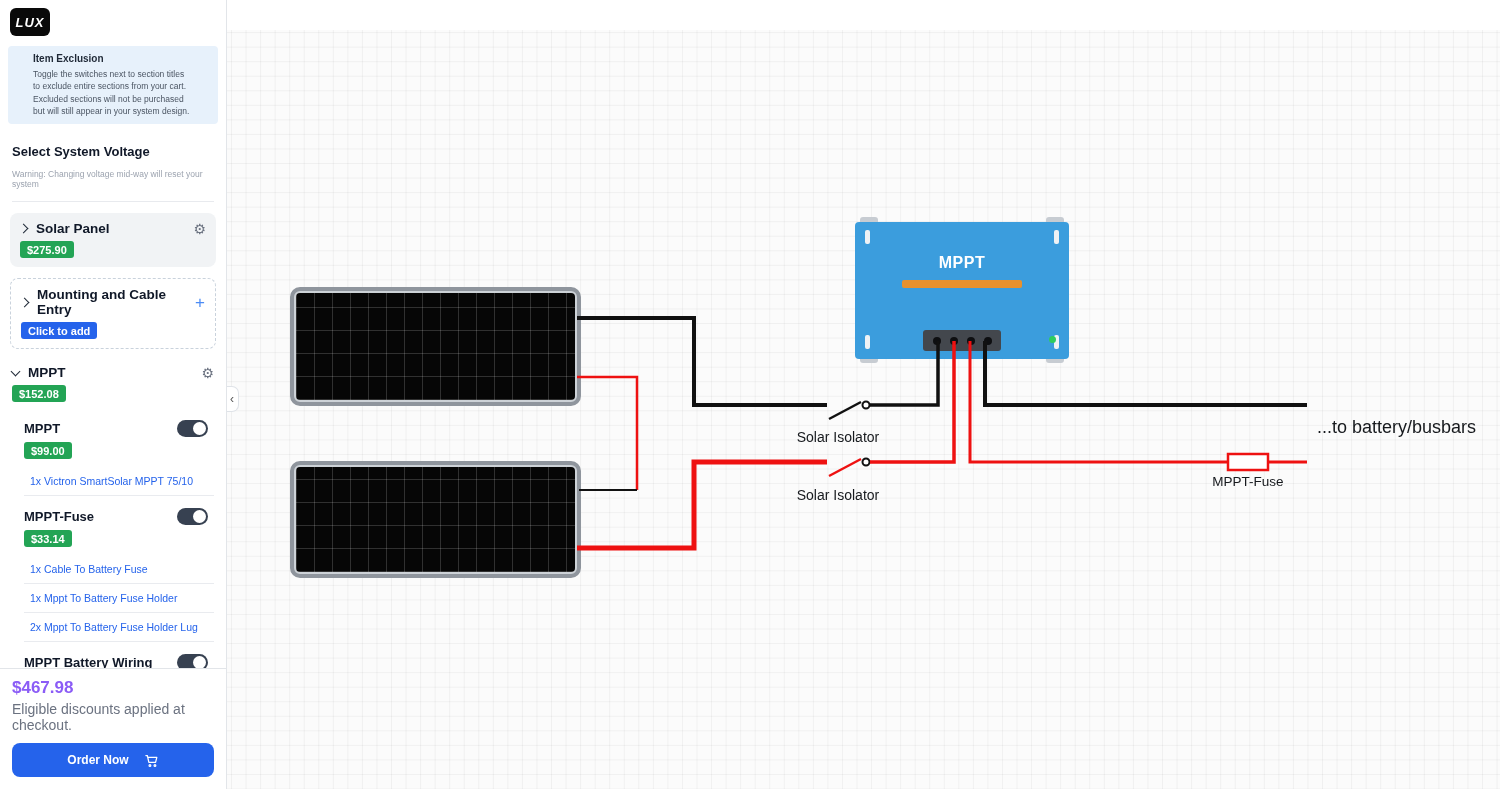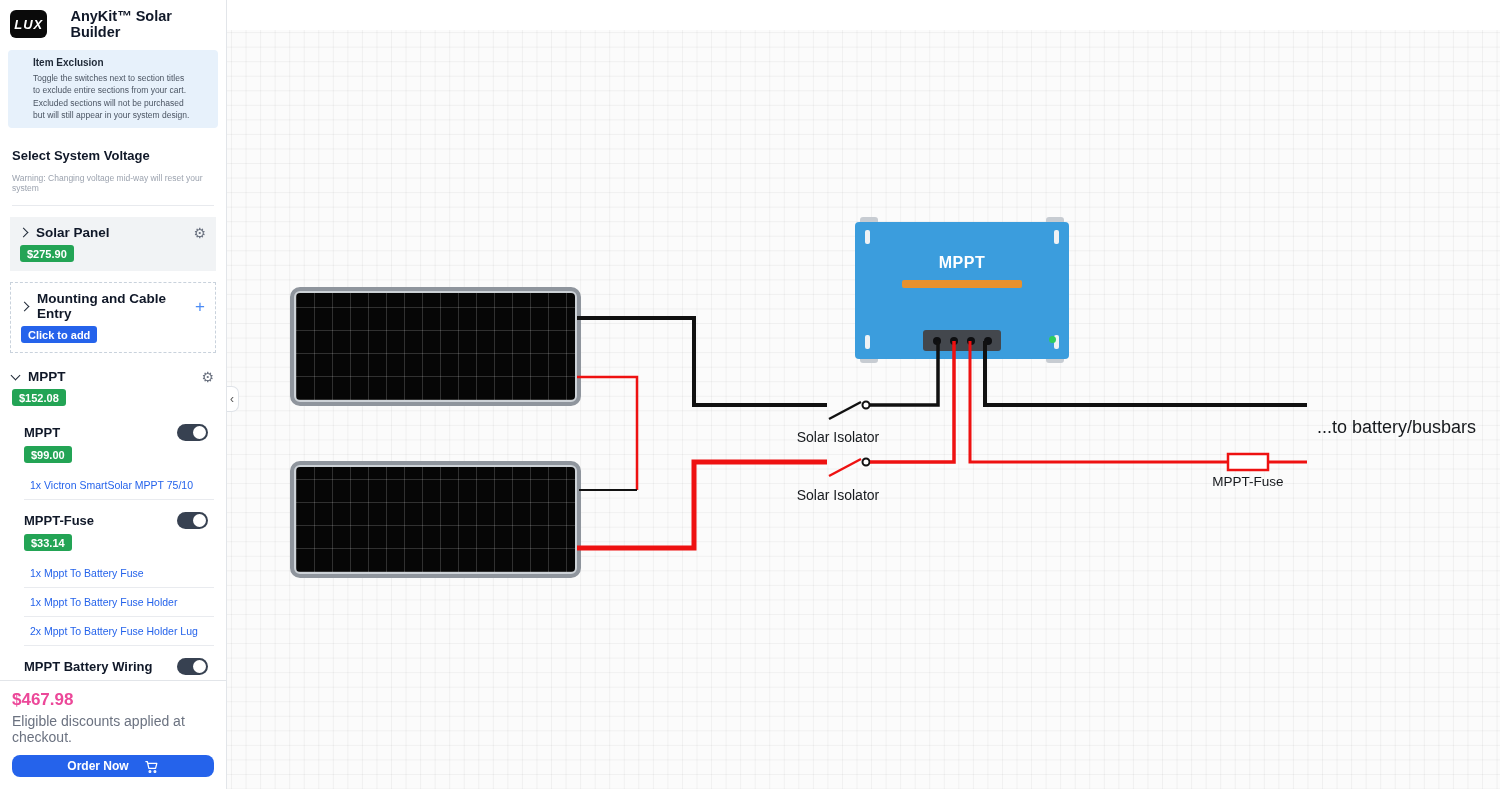--- a/index.html
+++ b/index.html
@@ -36,21 +36,21 @@
     display:flex; align-items:center; justify-content:space-between;
     padding:0 11px; font-size:10.5px; color:#1f2937; background:#fff; cursor:pointer;
   }
   .chev { width:7px; height:7px; border-right:1.6px solid #6b7280; border-bottom:1.6px solid #6b7280; display:inline-block; }
   .chev.down { transform:rotate(45deg); margin-top:-3px; }
   .chev.right { transform:rotate(-45deg); }
   .chev.dark { border-color:#1f2937; }
   .voltage-warning { margin-top:10px; font-size:8.5px; color:#9ca3af; }
   .divider { border-top:1px solid #e8eaee; margin:12px 12px 0; }
 
-  .section-card { margin:11px 10px 0; border-radius:0; padding:8px 10px 9px; }
+  .section-card { margin:11px 10px 0; border-radius:8px; padding:8px 10px 9px; }
   .section-card.gray { background:#f1f3f5; }
   .section-card.dashed { background:#fff; border:1.5px dashed #c9d2dc; }
   .section-head { display:flex; align-items:center; gap:9px; cursor:pointer; }
   .section-title { font-size:13.5px; font-weight:700; color:#101828; flex:1; }
   .gear { font-size:14px; color:#6b7280; line-height:1; cursor:pointer; }
   .plus { font-size:17px; color:#4b8bf5; line-height:1; font-weight:400; cursor:pointer; }
   .badge { display:inline-block; margin-top:5px; font-size:11px; font-weight:700;
     color:#fff; padding:2.5px 7px; border-radius:3px; }
   .badge.green { background:#23a455; }
   .badge.blue  { background:#2563eb; }
@@ -60,23 +60,23 @@
   .item { padding-top:12px; }
   .item-head { display:flex; align-items:center; justify-content:space-between; padding-right:6px; }
   .item-name { font-size:13px; font-weight:700; color:#101828; }
   .toggle { width:31px; height:17px; border-radius:999px; background:#374151; position:relative; cursor:pointer; }
   .toggle .knob { position:absolute; top:2px; right:2px; width:13px; height:13px; border-radius:50%; background:#fff; }
   .links { margin-top:8px; }
   .link-row { font-size:10.5px; color:#2563eb; padding:8px 0 8px 6px;
     border-bottom:1px solid #e9ebef; cursor:pointer; }
 
   .sb-footer { border-top:1px solid #e2e5e9; padding:9px 12px 12px; background:#fff; }
-  .total { font-size:17px; font-weight:800; color:#ec4899; }
+  .total { font-size:17px; font-weight:800; color:#8b5cf6; }
   .total-note { font-size:14px; color:#6b7280; margin:3px 0 10px; }
-  .order-btn { width:100%; height:22px; background:#2563eb; border:none; border-radius:8px;
+  .order-btn { width:100%; height:34px; background:#2563eb; border:none; border-radius:8px;
     color:#fff; font-size:12px; font-weight:600; display:flex; align-items:center;
     justify-content:center; gap:15px; cursor:pointer; font-family:inherit; }
 
   
   .canvas {
     flex:1; position:relative; overflow:hidden;
     background-color:#fbfbfb;
     background-image:
       linear-gradient(rgba(0,0,0,0.045) 1px, transparent 1px),
       linear-gradient(90deg, rgba(0,0,0,0.045) 1px, transparent 1px);
@@ -129,21 +129,20 @@
 </head>
 <body>
 
 <div class="app">
 
   <aside class="sidebar">
     <div class="sidebar-scroll">
 
       <div class="sb-header">
         <div class="logo">LUX</div>
-        <div class="app-title">AnyKit™ Solar Builder</div>
       </div>
 
       <div class="info-box">
         <div class="info-title">Item Exclusion</div>
         <div class="info-body">Toggle the switches next to section titles to exclude entire sections from your cart. Excluded sections will not be purchased but will still appear in your system design.</div>
       </div>
 
       <div class="voltage-block">
         <div class="voltage-label">Select System Voltage</div>
         <div class="voltage-warning">Warning: Changing voltage mid-way will reset your system</div>
@@ -194,21 +193,21 @@
 
           <div class="item">
             <div class="item-head">
               <span class="item-name">MPPT-Fuse</span>
               <span class="toggle">
                   <span class="knob"></span>
                 </span>
             </div>
             <span class="badge green">$33.14</span>
             <div class="links">
-              <div class="link-row">1x Mppt To Battery Fuse</div>
+              <div class="link-row">1x Cable To Battery Fuse</div>
               <div class="link-row">1x Mppt To Battery Fuse Holder</div>
               <div class="link-row">2x Mppt To Battery Fuse Holder Lug</div>
             </div>
           </div>
 
           <div class="item">
             <div class="item-head">
               <span class="item-name">MPPT Battery Wiring</span>
               <span class="toggle">
                   <span class="knob"></span>

